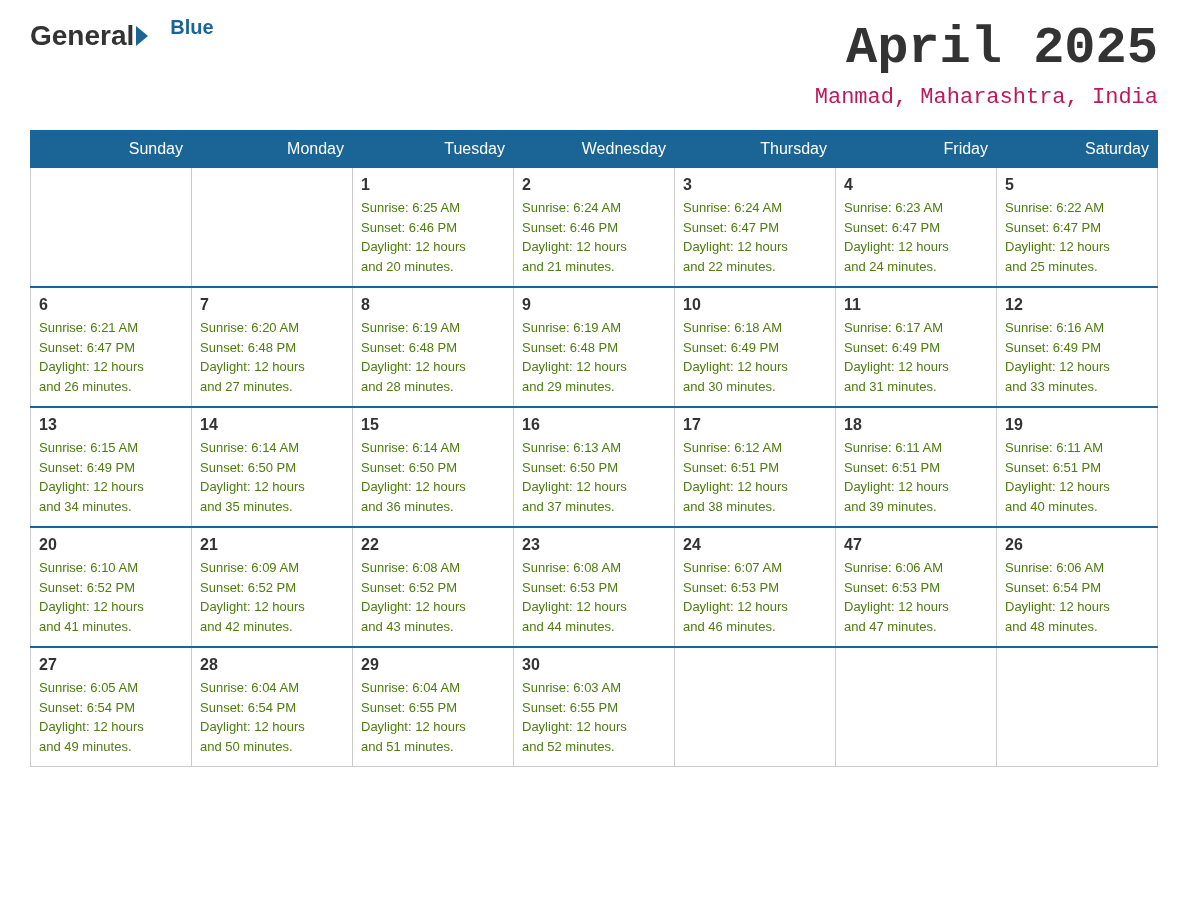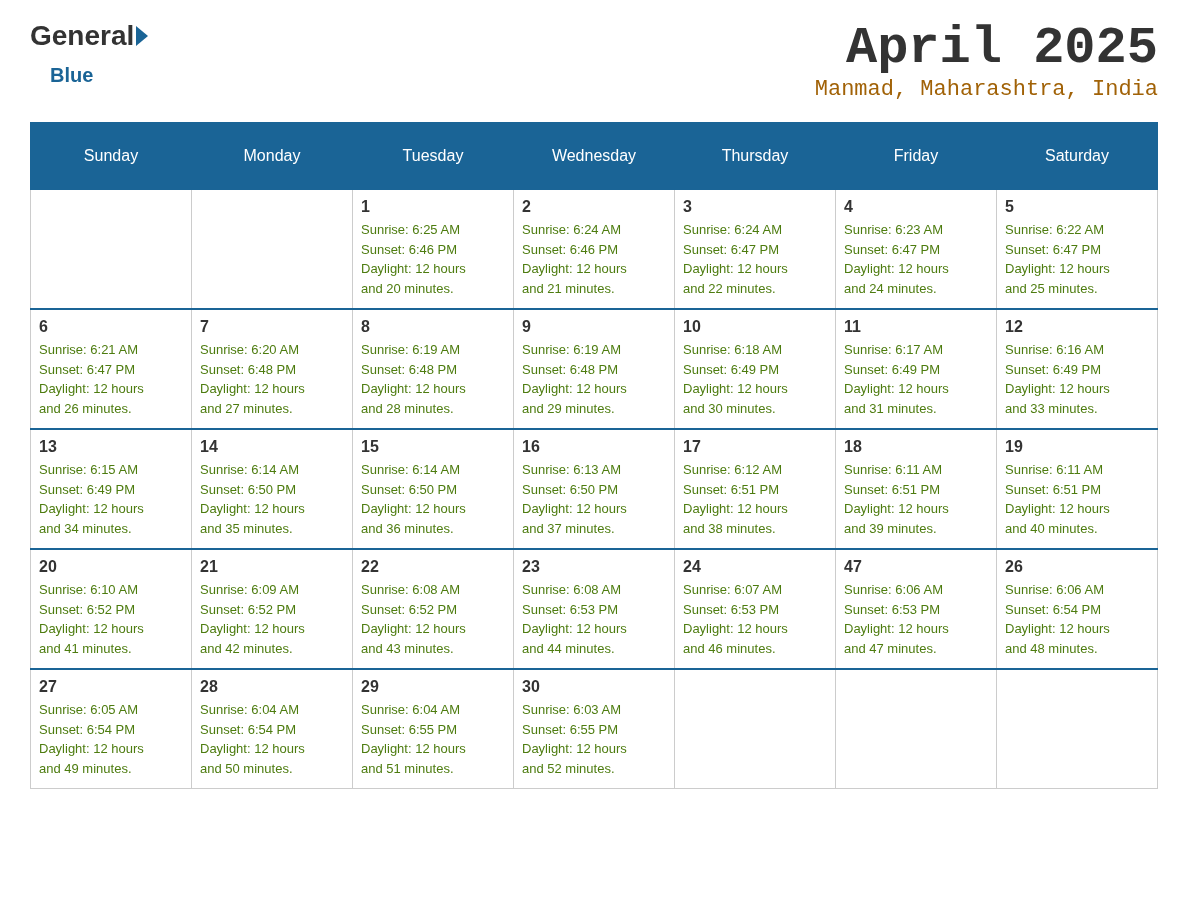--- a/index.html
+++ b/index.html
@@ -11,23 +11,22 @@
       min-height: 918px;
     }
     .header {
       display: flex;
       justify-content: space-between;
       align-items: flex-start;
       margin-bottom: 20px;
     }
     .logo {
       display: flex;
-      flex-direction: column;
+      flex-direction: row;
       align-items: flex-start;
-      gap: 16px;
     }
     .logo-text {
       font-size: 28px;
       font-weight: bold;
       color: #333;
       display: flex;
       align-items: center;
     }
     .logo-general { color: #333; }
     .logo-arrow {
@@ -36,30 +35,30 @@
       border-left: 12px solid #1a6496;
       border-top: 10px solid transparent;
       border-bottom: 10px solid transparent;
       display: inline-block;
       margin-left: 2px;
       margin-right: 2px;
     }
     .logo-subtitle { color: #1a6496; font-size: 20px; font-weight: bold; margin-top: -4px; margin-left: 20px; }
     .title-section { text-align: right; font-family: Liberation Mono, monospace; }
     .month-title { font-size: 52px; font-weight: bold; color: #333; line-height: 1.1; }
-    .location { font-size: 22px; color: #a16207; margin-top: 0; }
+    .location { font-size: 22px; color: #be185d; margin-top: 8px; }
     .calendar {
       width: 100%;
       border-collapse: collapse;
     }
     .calendar th {
       background-color: #1a6496;
       color: #fff;
-      padding: 24px 8px;
-      text-align: center;
+      padding: 9px 8px;
+      text-align: right;
       font-size: 16px;
       font-weight: normal;
       border: 1px solid #1a6496;
     }
     .calendar td {
       border: 1px solid #ccc;
       vertical-align: top;
       padding: 8px 8px 10px 8px;
       width: 14.28%;
       min-height: 110px;

